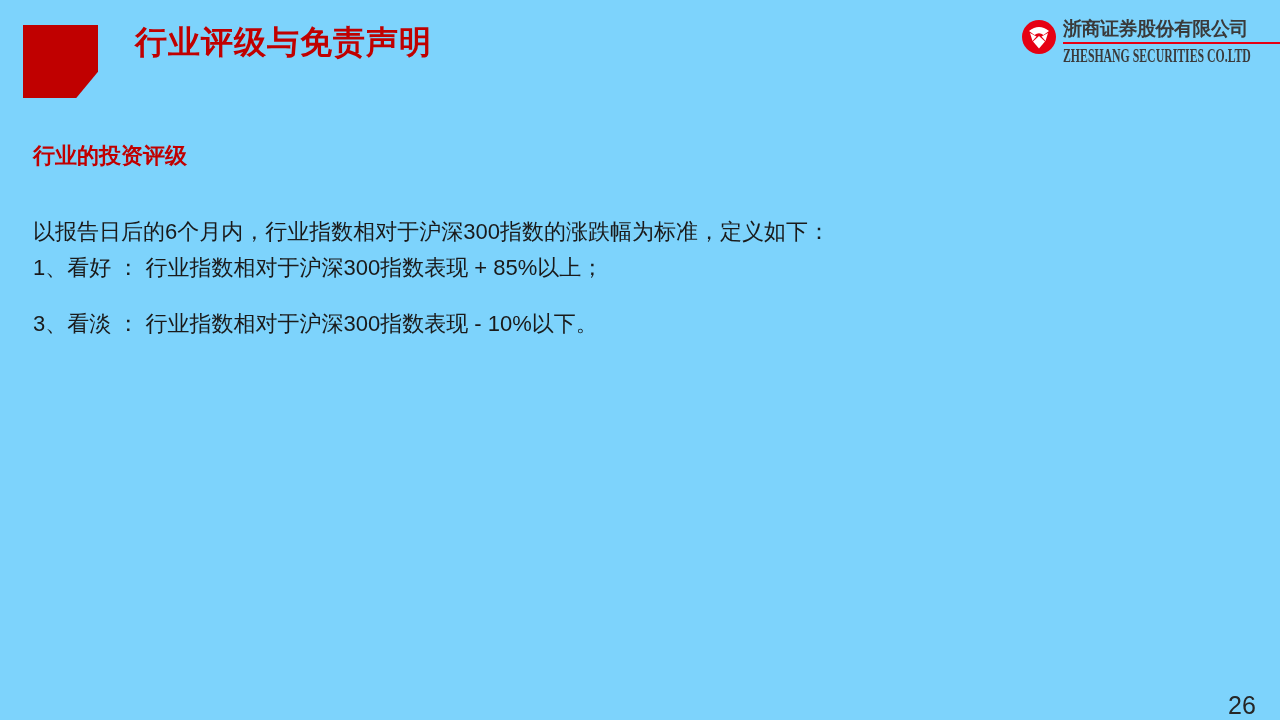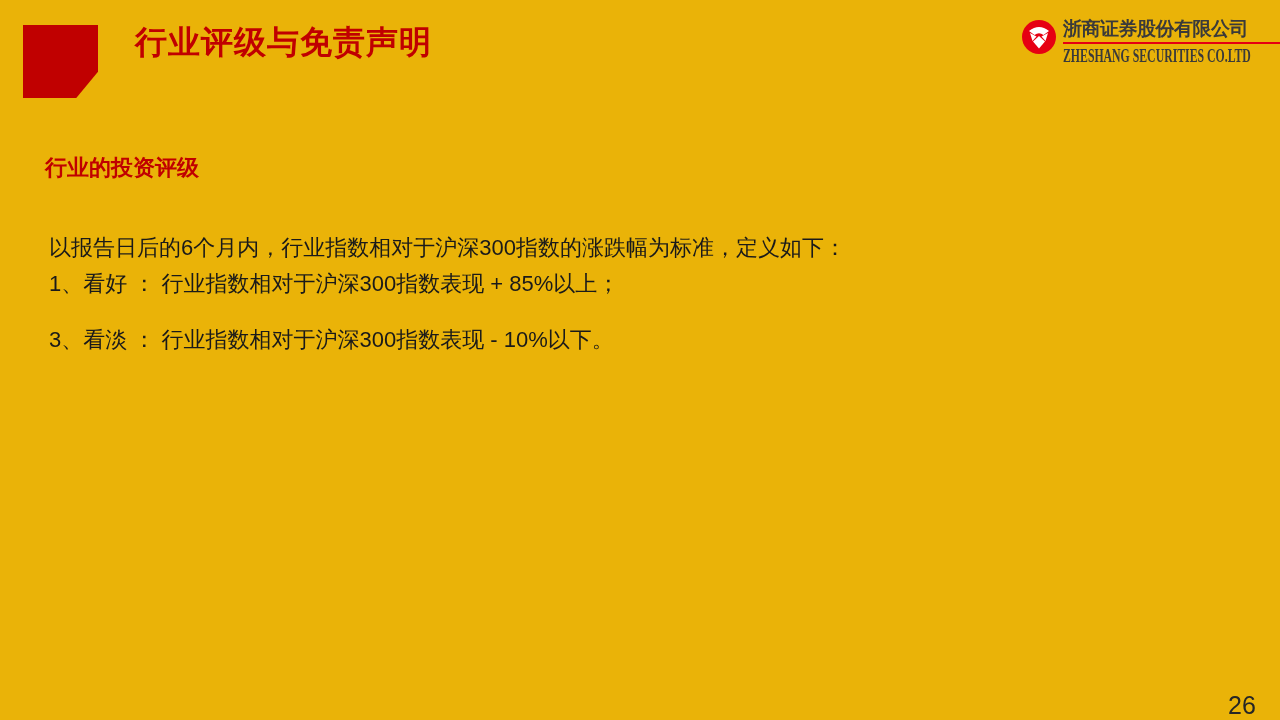--- a/index.html
+++ b/index.html
@@ -5,21 +5,21 @@
   html, body {
     margin: 0;
     padding: 0;
     background: #ffffff;
     font-family: "Liberation Sans", sans-serif;
   }
   .slide {
     position: relative;
     width: 1280px;
     height: 720px;
-    background: #eab308;
+    background: #7dd3fc;
     overflow: hidden;
   }
 
   
   .corner-mark {
     position: absolute;
     left: 23px;
     top: 25px;
     width: 75px;
     height: 73px;
@@ -71,32 +71,32 @@
     transform: scaleX(0.62);
     transform-origin: left top;
     margin-top: 2px;
   }
 
   
   .section-title {
     position: absolute;
     left: 33px;
     top: 143px;
-    margin: 12px;
+    margin: 0;
     font-size: 22px;
     line-height: 26px;
     font-weight: bold;
     color: #C00000;
     white-space: nowrap;
     text-align: right;
   }
   .body-line {
     position: absolute;
     left: 33px;
-    margin: 16px;
+    margin: 0;
     font-size: 22px;
     line-height: 26px;
     color: #1A1A1A;
     white-space: nowrap;
   }
   .pos-intro  { top: 219px; }
   .pos-r1     { top: 255px; }
   .pos-r2     { top: 292px; }
   .pos-r3     { top: 311px; }
   .pos-note   { top: 397px; }

